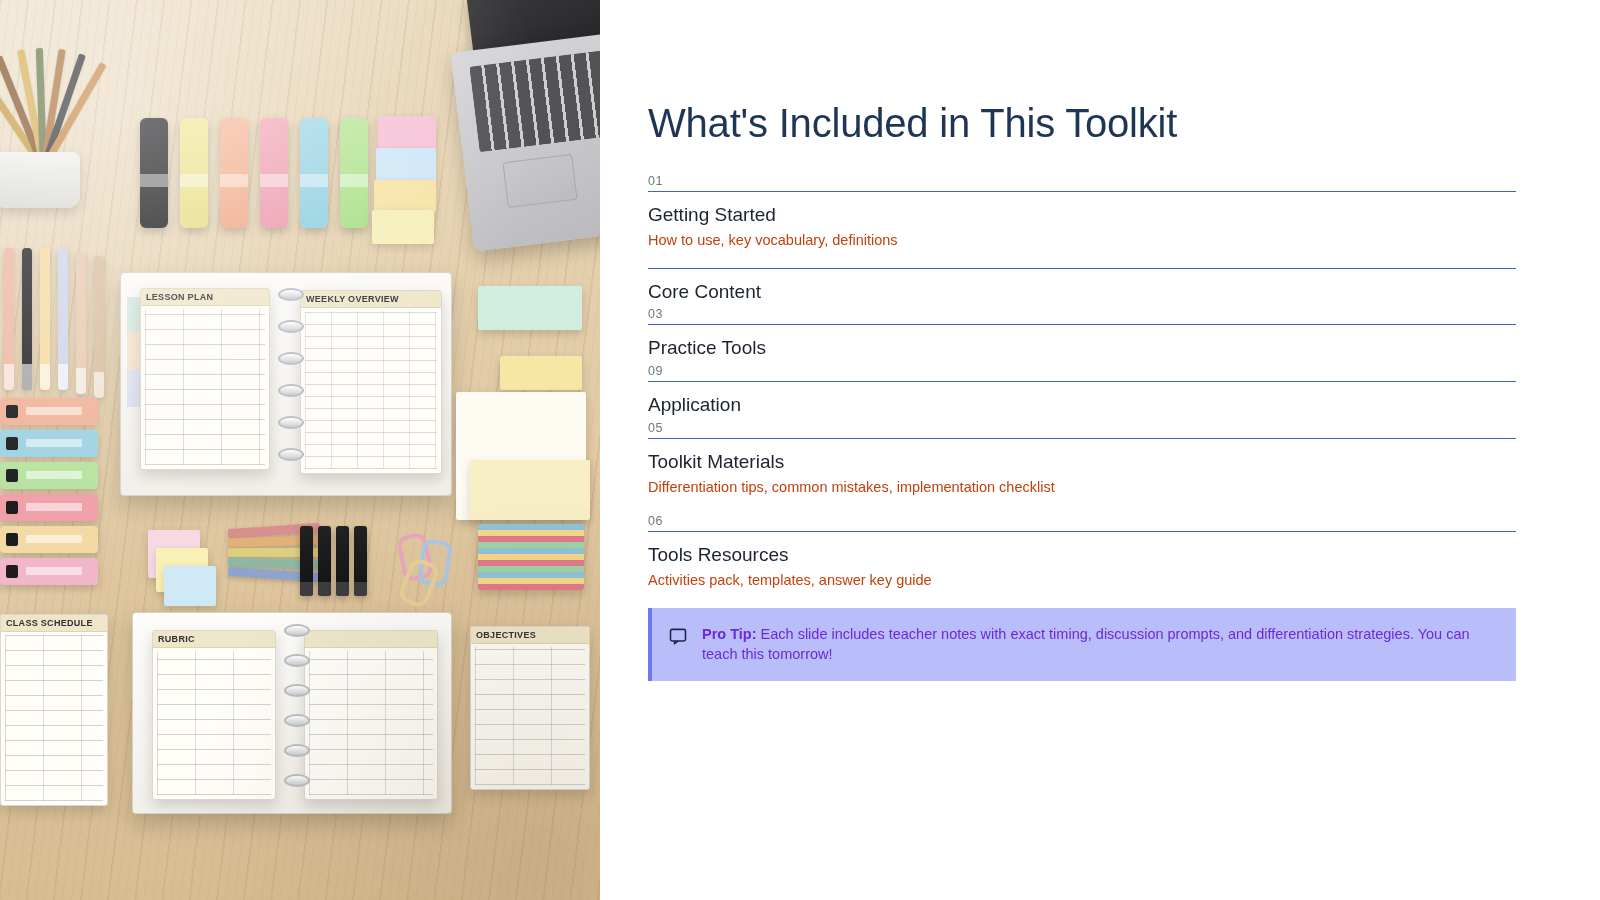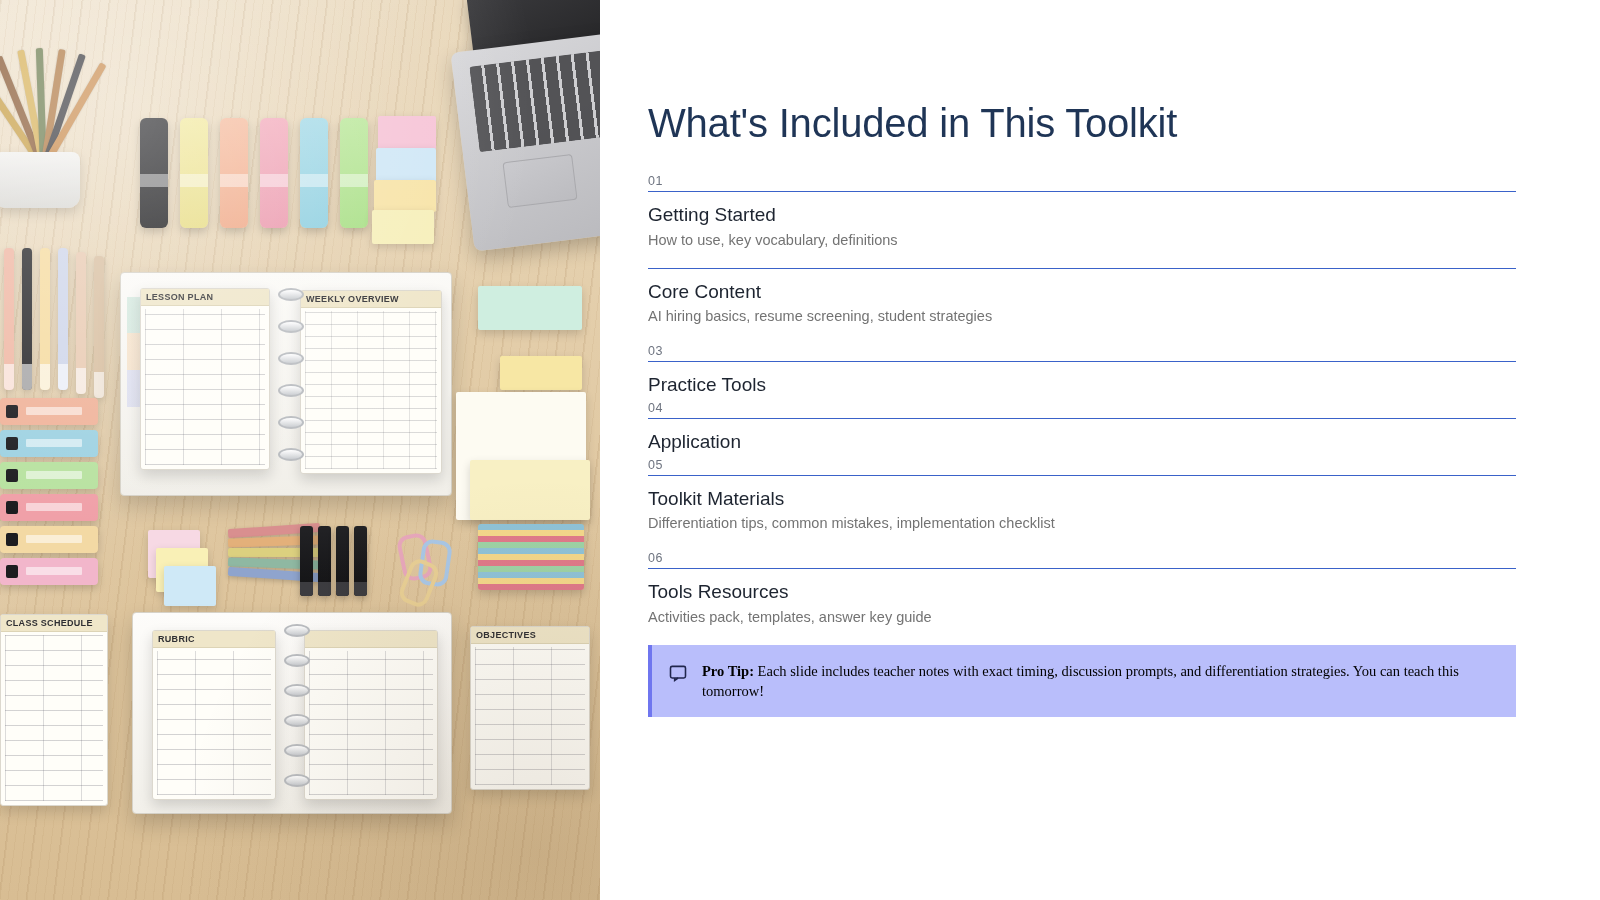--- a/index.html
+++ b/index.html
@@ -273,21 +273,21 @@
     margin-bottom: 11px;
   }
   .item-head {
     font-size: 19px;
     color: #1d2430;
     margin-bottom: 4px;
     line-height: 1.25;
   }
   .item-sub {
     font-size: 14.5px;
-    color: #737373;
+    color: #c2410c;
     margin-bottom: 18px;
     line-height: 1.3;
   }
 
   .protip {
     margin-top: 16px;
     background: #b9befb;
     border-left: 4px solid #6f76ef;
     display: flex;
     align-items: flex-start;
@@ -296,23 +296,22 @@
     box-sizing: border-box;
   }
   .protip-icon {
     flex: 0 0 auto;
     width: 20px; height: 20px;
     margin-top: 2px;
     color: #20264d;
   }
   .protip-text {
     font-size: 14.5px;
-    color: #000000;
+    color: #6d28d9;
     line-height: 1.4;
-    font-family: Liberation Serif, serif;
   }
   .protip-label { font-weight: bold; }
 </style>
 </head>
 <body>
 
 <div class="slide">
 
   <div class="photo-panel">
     <div class="photo-base"></div>
@@ -452,31 +451,30 @@
     <div class="item">
       <div class="item-num">01</div>
       <div class="rule"></div>
       <div class="item-head">Getting Started</div>
       <div class="item-sub">How to use, key vocabulary, definitions</div>
     </div>
 
     <div class="item">
       <div class="rule"></div>
       <div class="item-head">Core Content</div>
-      <div class="item-sub">AI hiring basics, resume screening, student strategies</div>
     </div>
 
     <div class="item">
       <div class="item-num">03</div>
       <div class="rule"></div>
       <div class="item-head">Practice Tools</div>
     </div>
 
     <div class="item">
-      <div class="item-num">04</div>
+      <div class="item-num">09</div>
       <div class="rule"></div>
       <div class="item-head">Application</div>
     </div>
 
     <div class="item">
       <div class="item-num">05</div>
       <div class="rule"></div>
       <div class="item-head">Toolkit Materials</div>
       <div class="item-sub">Differentiation tips, common mistakes, implementation checklist</div>
     </div>

